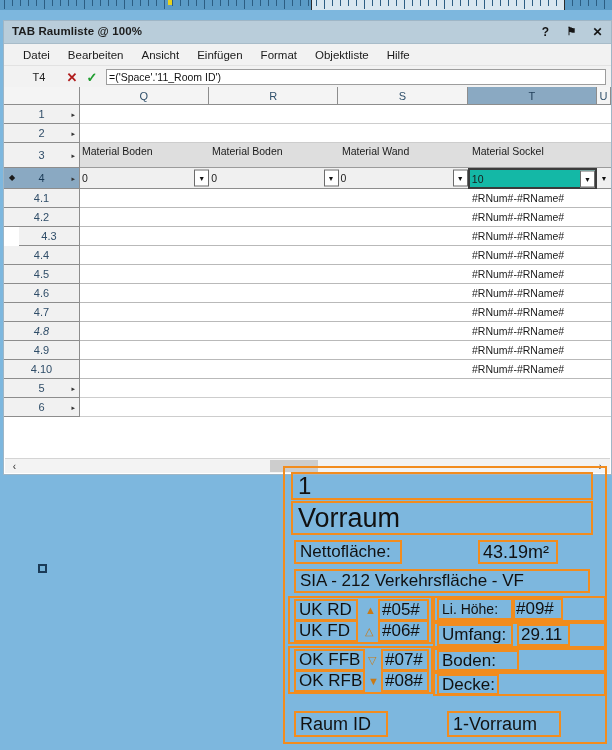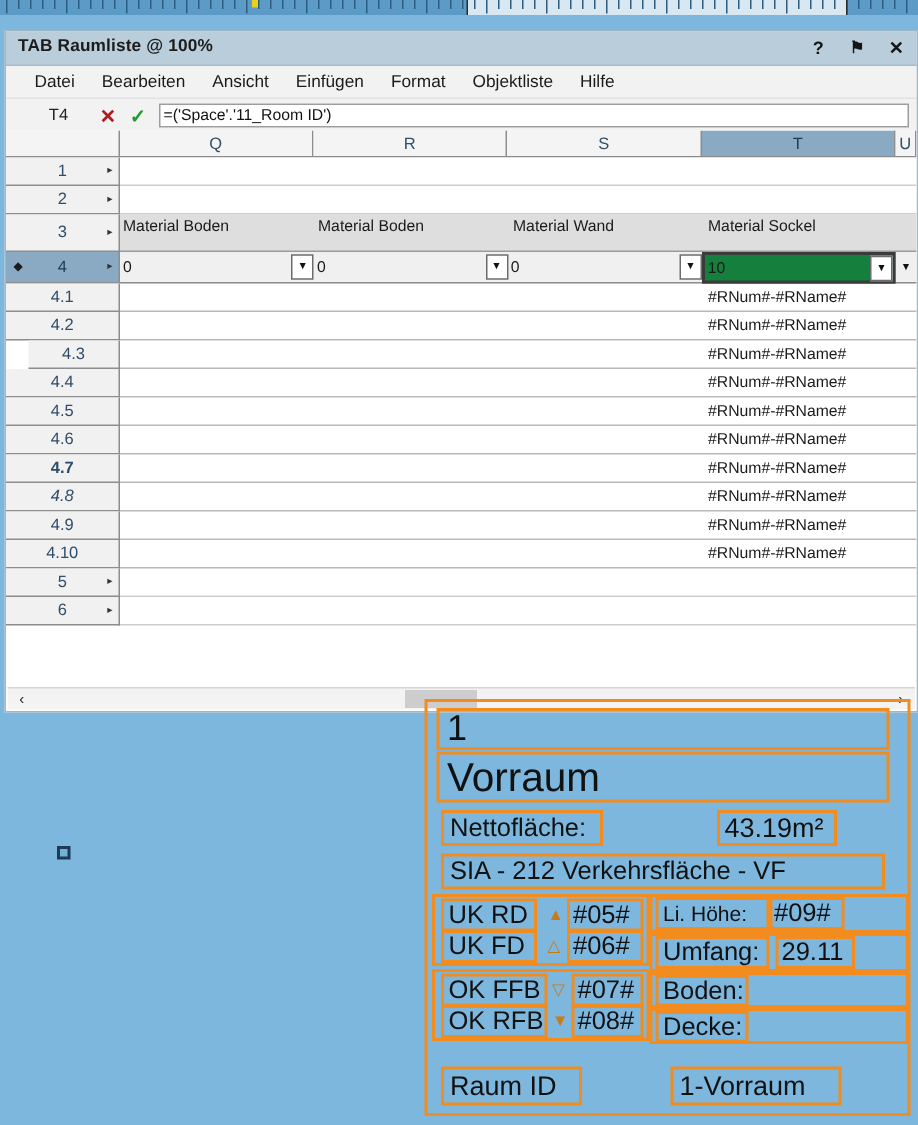--- a/index.html
+++ b/index.html
@@ -288,21 +288,21 @@
     display: flex;
     align-items: center;
     justify-content: center;
     font-size: 7px;
     color: #111;
     box-sizing: border-box;
     cursor: pointer;
   }
   .gcell.active {
     border: 2px solid #3b3b3b;
-    background: #15803d;
+    background: #14b8a6;
     height: 21px;
   }
   .rnum-cell {
     width: 130px;
     box-sizing: border-box;
     display: flex;
     align-items: center;
     font-size: 10.5px;
     color: #1a1a1a;
     padding-left: 2px;
@@ -539,21 +539,21 @@
           </div>
           <div class="rowhdr" style="height: 19px;">
             <span>4.4</span>
           </div>
           <div class="rowhdr" style="height: 19px;">
             <span>4.5</span>
           </div>
           <div class="rowhdr" style="height: 19px;">
             <span>4.6</span>
           </div>
-          <div class="rowhdr" style="height: 19px; font-weight: bold;">
+          <div class="rowhdr" style="height: 19px;">
             <span>4.7</span>
           </div>
           <div class="rowhdr" style="height: 19px; font-style: italic;">
             <span>4.8</span>
           </div>
           <div class="rowhdr" style="height: 19px;">
             <span>4.9</span>
           </div>
           <div class="rowhdr" style="height: 19px;">
             <span>4.10</span>
@@ -755,21 +755,21 @@
 
     <div class="cbox" style="left:148px; top:154px; width:173px; height:26px;"></div>
     <div class="cbox" style="left:152px; top:156px; width:76px; height:22px; padding-left:3px;">
       <span class="ctext" style="font-size:17px;">Umfang:</span>
     </div>
     <div class="cbox" style="left:232px; top:156px; width:53px; height:22px; padding-left:2px;">
       <span class="ctext" style="font-size:17px;">29.11</span>
     </div>
 
     <div class="cbox" style="left:148px; top:180px; width:173px; height:24px;"></div>
-    <div class="cbox" style="left:152px; top:182px; width:62px; height:21px; padding-left:3px;">
+    <div class="cbox" style="left:152px; top:182px; width:82px; height:21px; padding-left:3px;">
       <span class="ctext" style="font-size:17px;">Boden:</span>
     </div>
 
     <div class="cbox" style="left:148px; top:204px; width:173px; height:24px;"></div>
     <div class="cbox" style="left:152px; top:206px; width:62px; height:21px; padding-left:3px;">
       <span class="ctext" style="font-size:17px;">Decke:</span>
     </div>
 
     <div class="cbox" style="left:9px; top:243px; width:94px; height:26px; padding-left:4px;">
       <span class="ctext" style="font-size:18px;">Raum ID</span>

